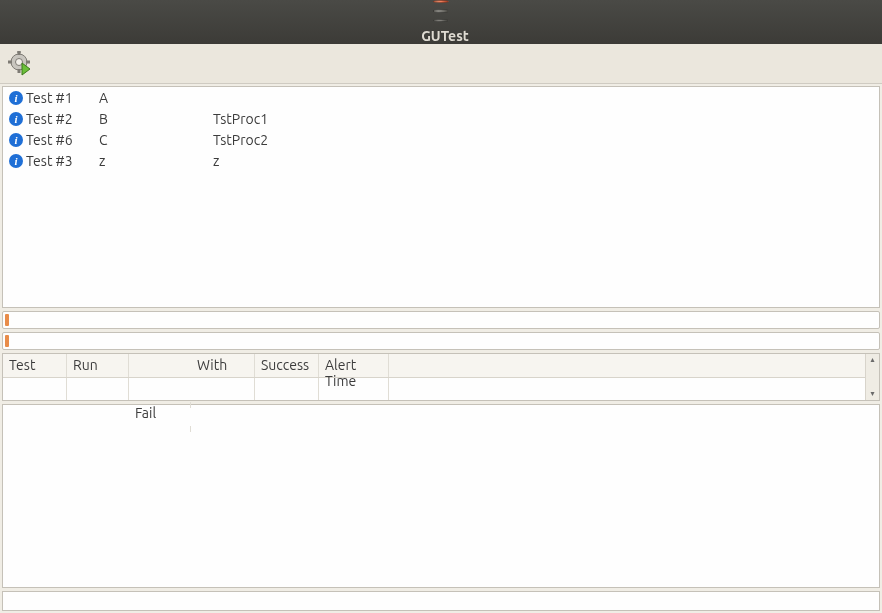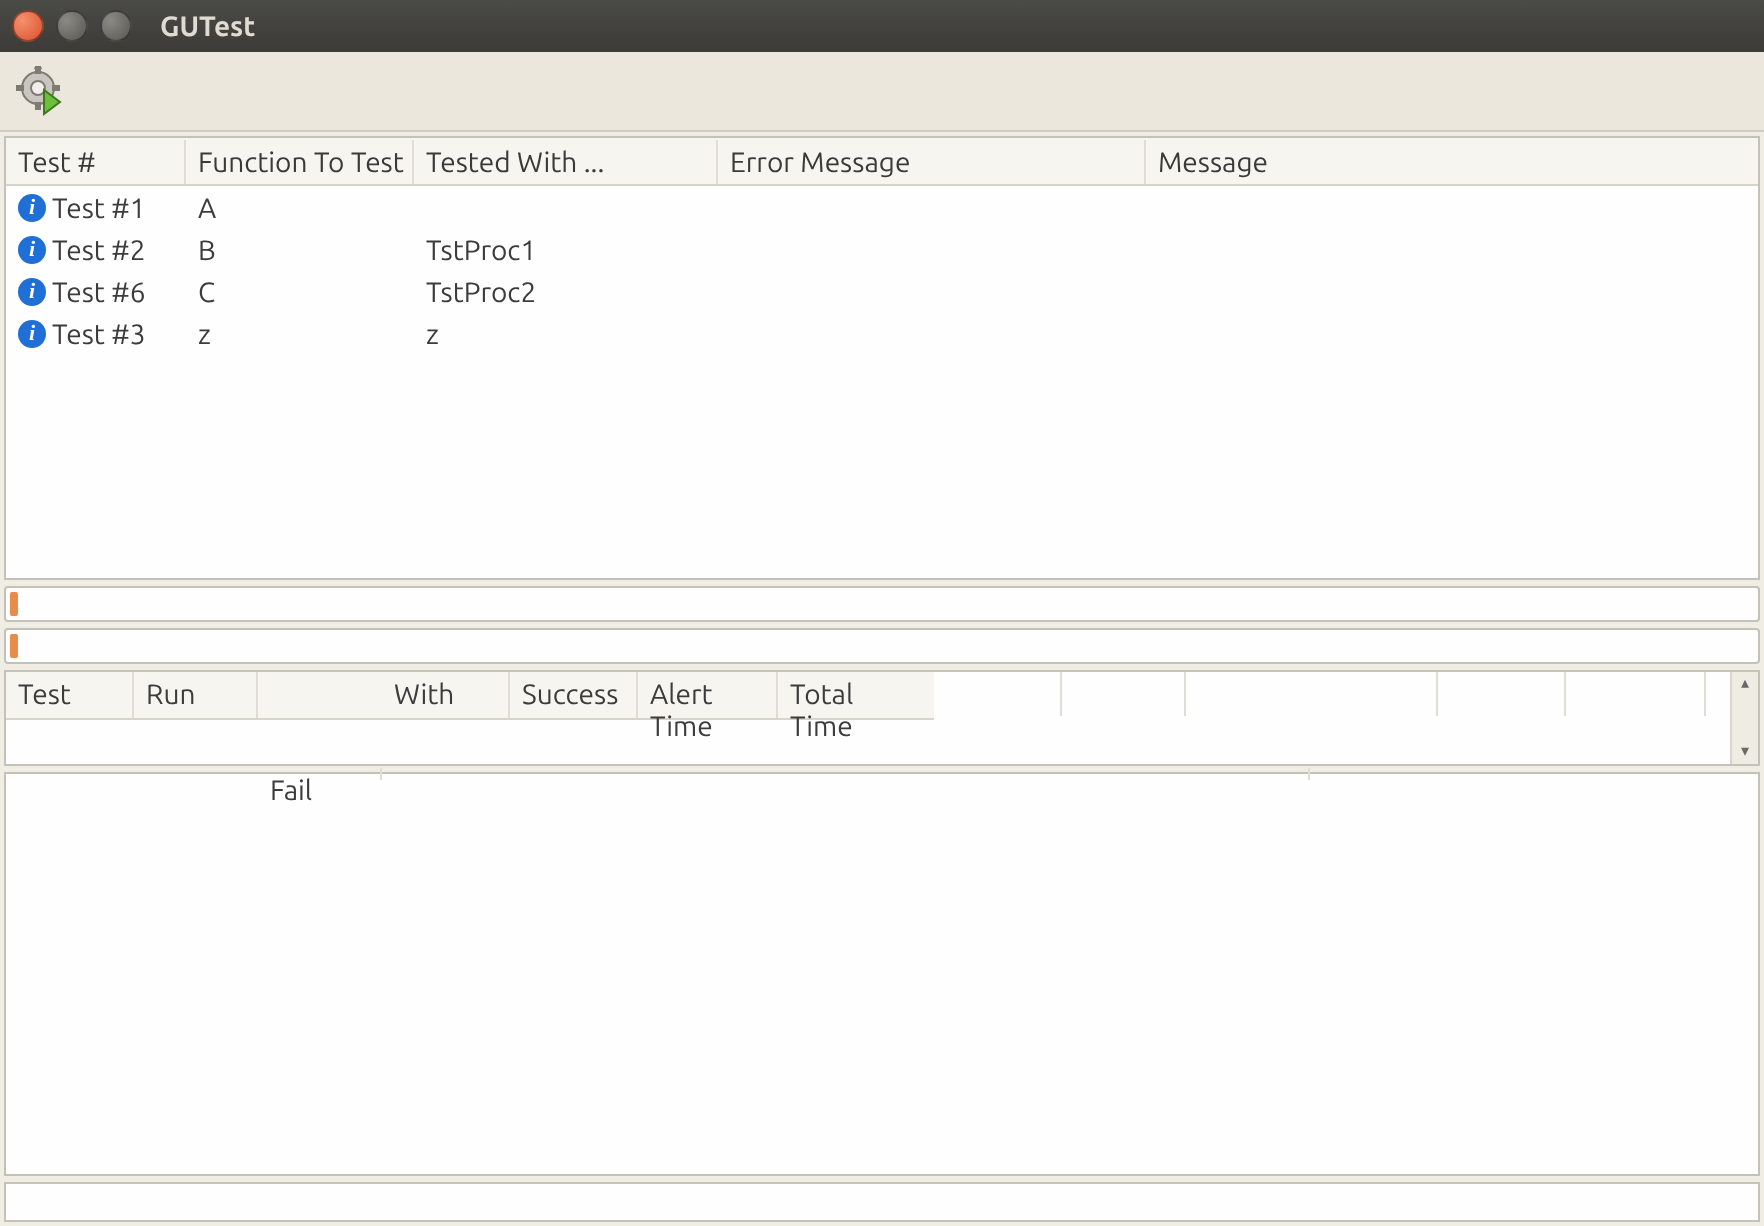--- a/index.html
+++ b/index.html
@@ -8,26 +8,27 @@
     font-size: 14px;
     background: #f0ede5;
     color: #3c3c3c;
     width: 882px;
     height: 613px;
     overflow: hidden;
     display: flex;
     flex-direction: column;
   }
   .titlebar {
-    height: 26px;
+    height: 44px;
     background: linear-gradient(#4a4a46, #3c3b37);
     display: flex;
     align-items: center;
     padding: 0 6px;
     gap: 6px;
+    flex-direction: column;
   }
   .win-btn {
     width: 16px; height: 16px;
     border-radius: 50%;
     display: inline-block;
     border: 1px solid rgba(0,0,0,0.4);
   }
   .win-close { background: radial-gradient(circle at 30% 30%, #f6906d, #d9512f); }
   .win-min { background: radial-gradient(circle at 30% 30%, #8b8a85, #575650); }
   .win-max { background: radial-gradient(circle at 30% 30%, #8b8a85, #575650); }
@@ -128,20 +129,21 @@
     border-radius: 1px;
   }
   .stats-panel {
     height: 48px;
     display: flex;
     position: relative;
   }
   .stats-table {
     flex: 1;
     display: flex;
+    flex-direction: column;
   }
   .stats-header {
     display: flex;
     background: #f7f5f0;
     border-bottom: 1px solid #d8d4cb;
     height: 24px;
   }
   .stats-body {
     display: flex;
     height: 22px;
@@ -206,27 +208,20 @@
         <circle r="3.5" fill="#f2efe9" stroke="#7e7b74"></circle>
       </g>
       <path d="M14 12 l0 12 l8 -6 z" fill="#6bbf3a" stroke="#3d7a1d" stroke-width="1"></path>
     </svg>
   </div>
 </div>
 
 <div class="content">
 
   <div class="panel tests-panel">
-    <div class="table-header">
-      <div class="th col-testnum">Test #</div>
-      <div class="th col-func">Function To Test</div>
-      <div class="th col-tested">Tested With ...</div>
-      <div class="th col-error">Error Message</div>
-      <div class="th col-msg">Message</div>
-    </div>
     <div class="table-body" id="tests-body">
         <div class="table-row">
           <div class="td col-testnum">
             <span class="info-icon">i</span>
             <span>Test #1</span>
           </div>
           <div class="td col-func">A</div>
           <div class="td col-error"></div>
           <div class="td col-msg"></div>
         </div>
@@ -272,21 +267,20 @@
 
   <div class="panel stats-panel">
     <div class="stats-table">
       <div class="stats-header">
         <div class="sth scol-test">Test</div>
         <div class="sth scol-run">Run</div>
         <div class="sth scol-fail">Fail</div>
         <div class="sth scol-alert">With</div>
         <div class="sth scol-success">Success</div>
         <div class="sth scol-testtime">Alert Time</div>
-        <div class="sth scol-totaltime">Total Time</div>
       </div>
       <div class="stats-body">
         <div class="std scol-test"></div>
         <div class="std scol-run"></div>
         <div class="std scol-fail"></div>
         <div class="std scol-alert"></div>
         <div class="std scol-success"></div>
         <div class="std scol-testtime"></div>
         <div class="std scol-totaltime"></div>
       </div>

